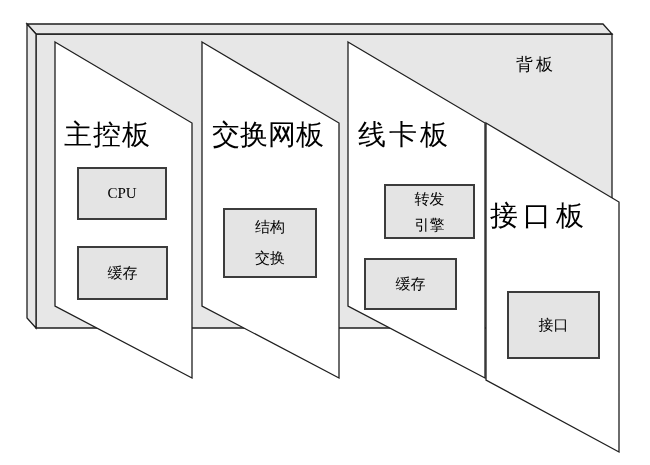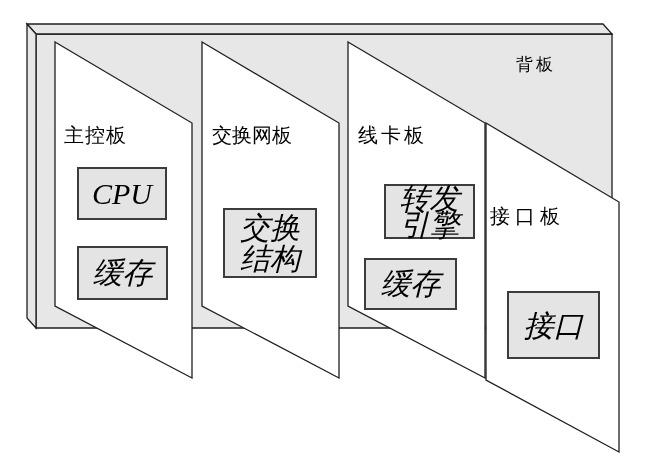--- a/index.html
+++ b/index.html
@@ -18,40 +18,39 @@
     font-family:"Liberation Serif","DejaVu Serif",serif;
     color:#000;
   }
   .shapes{position:absolute;left:0;top:0;}
   .slab-face{fill:var(--backplane-fill);stroke:var(--outline);stroke-width:1.3;}
   .slab-side{fill:var(--backplane-fill);stroke:var(--outline);stroke-width:1.3;}
   .board{fill:var(--board-fill);stroke:var(--outline);stroke-width:1.3;stroke-linejoin:miter;}
   .lbl{
     position:absolute;
     white-space:nowrap;
-    font-size:20px;
+    font-size:28px;
     line-height:22px;
     color:#000;
   }
   .lbl.backplane{font-size:17px;letter-spacing:3px;font-family:Liberation Mono, monospace;}
   .lbl.sp1{letter-spacing:1px;}
   .lbl.sp3{letter-spacing:3px;}
   .lbl.sp5{letter-spacing:5px;}
   .box{
     position:absolute;
     box-sizing:border-box;
     background:var(--component-fill);
     border:2px solid var(--component-border);
     display:flex;
     flex-direction:column;
     align-items:center;
     justify-content:center;
     text-align:center;
-    font-size:30px;
-    font-style:italic;
+    font-size:15px;
   }
   .box .line{display:block;}
   .lh31 .line{line-height:31px;}
   .lh26 .line{line-height:26px;}
 </style>
 </head>
 <body>
 
 <div class="stage">
 
@@ -81,22 +80,22 @@
 
   <div class="box" style="left:77px;top:167px;width:90px;height:53px;">
     <span class="line">CPU</span>
   </div>
 
   <div class="box" style="left:77px;top:246px;width:91px;height:54px;">
     <span class="line">缓存</span>
   </div>
 
   <div class="box lh31" style="left:223px;top:208px;width:94px;height:70px;">
+    <span class="line">结构</span>
     <span class="line">交换</span>
-    <span class="line">结构</span>
   </div>
 
   <div class="box lh26" style="left:384px;top:184px;width:91px;height:55px;">
     <span class="line">转发</span>
     <span class="line">引擎</span>
   </div>
 
   <div class="box" style="left:364px;top:258px;width:93px;height:52px;">
     <span class="line">缓存</span>
   </div>

